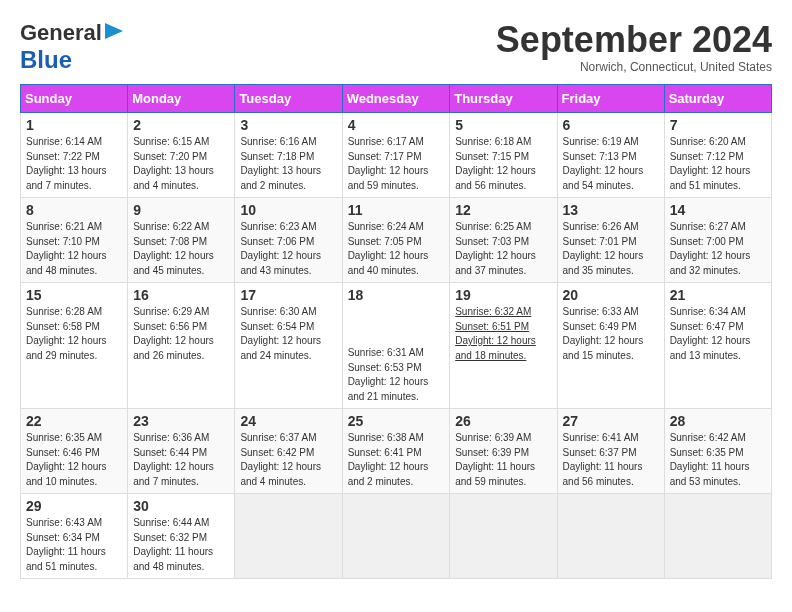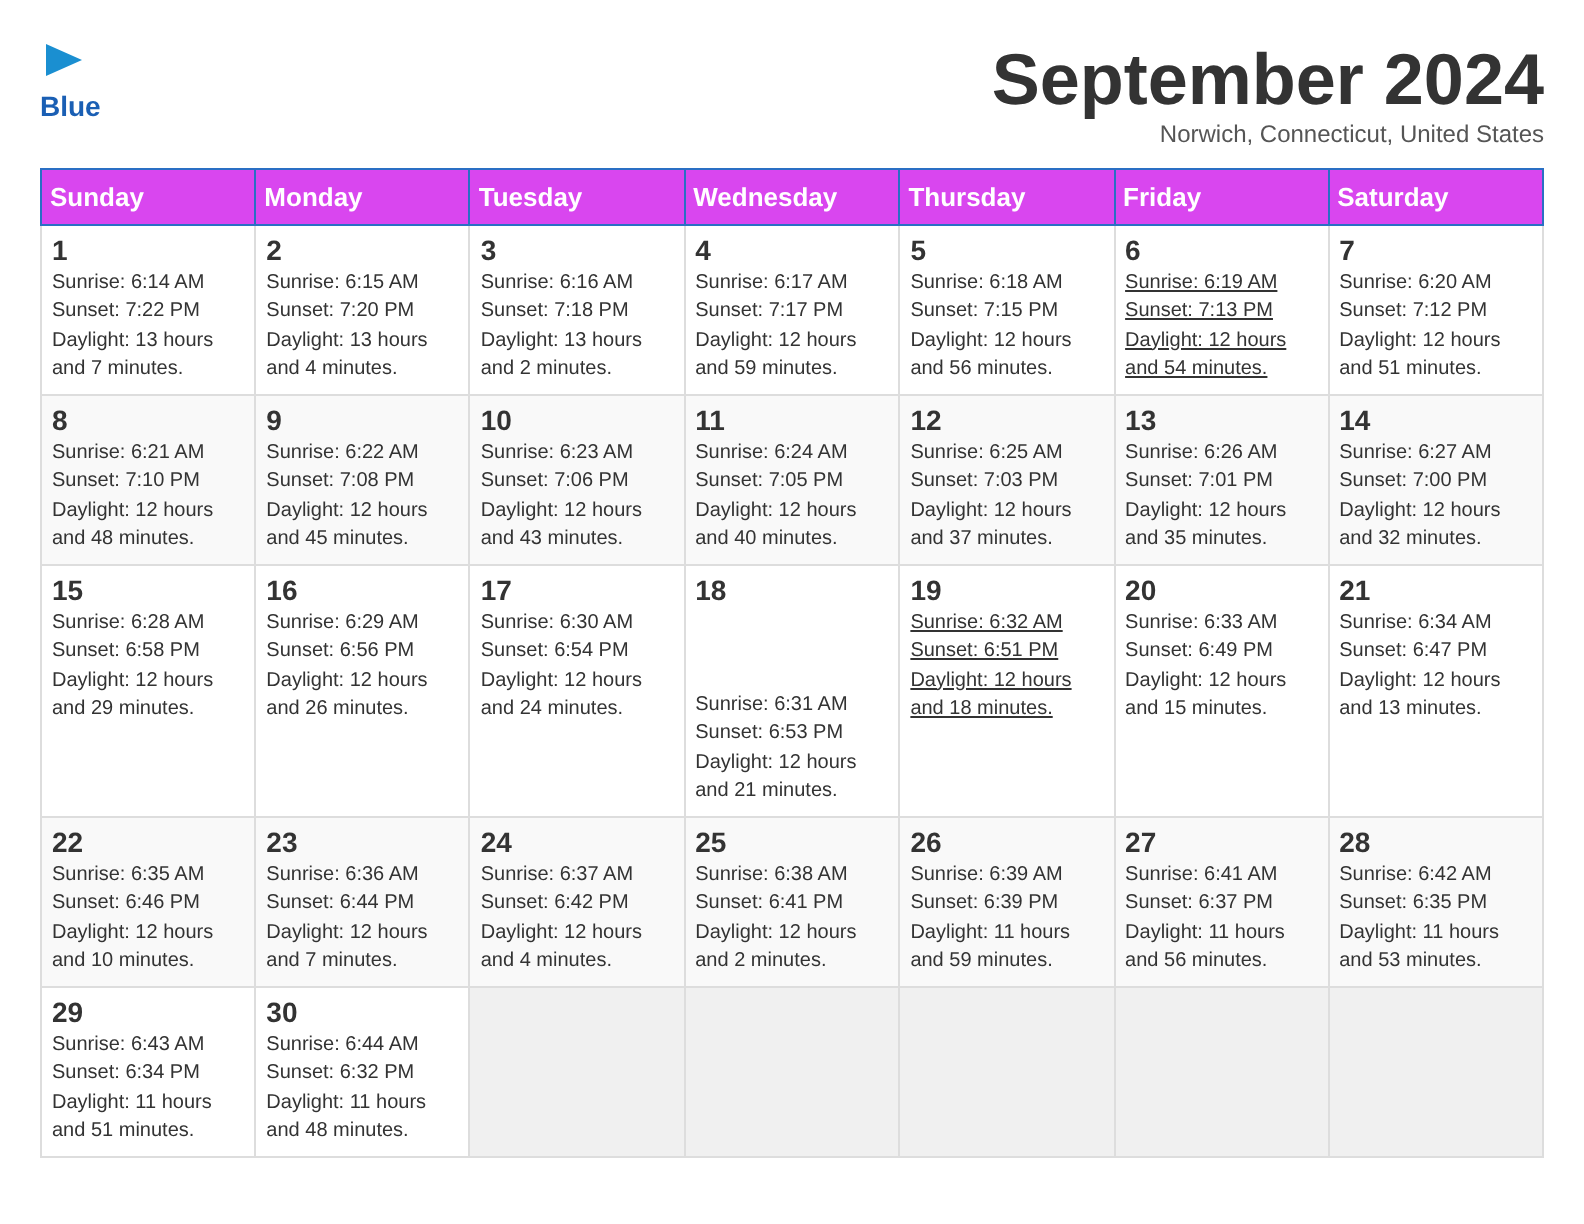--- a/index.html
+++ b/index.html
@@ -80,28 +80,29 @@
     .empty-cell {
       background: #f0f0f0 !important;
     }
   </style>
 </head>
 <body>
 
 <div class="header">
   <div class="logo">
     <div class="logo-line">
+      <span style="font-size:22px;font-weight:bold;color:#333;">General</span>
       <span style="display:inline-block;margin-left:3px;vertical-align:middle;">
         <svg width="20" height="20" viewBox="0 0 20 20">
             <polygon points="0,2 18,10 0,18" fill="#1a8fd1"></polygon>
           </svg>
       </span>
     </div>
     <div>
-      <span style="font-size:14px;font-weight:bold;color:#1a5fb4;margin-top:26px;">Blue</span>
+      <span style="font-size:24px;font-weight:bold;color:#1a5fb4;margin-top:26px;">Blue</span>
     </div>
   </div>
   <div class="title-block">
     <h1>September 2024</h1>
     <h2>Norwich, Connecticut, United States</h2>
   </div>
 </div>
 
 <table class="calendar">
   <thead>
@@ -147,21 +148,21 @@
         </td>
         <td>
           <span class="day-num">5</span>
           <div class="day-info" style="white-space: pre-line;">Sunrise: 6:18 AM
 Sunset: 7:15 PM
 Daylight: 12 hours
 and 56 minutes.</div>
         </td>
         <td>
           <span class="day-num">6</span>
-          <div class="day-info" style="white-space: pre-line; text-decoration: underline;">Sunrise: 6:19 AM
+          <div class="day-info" style="white-space: pre-line;">Sunrise: 6:19 AM
 Sunset: 7:13 PM
 Daylight: 12 hours
 and 54 minutes.</div>
         </td>
         <td>
           <span class="day-num">7</span>
           <div class="day-info" style="white-space: pre-line;">Sunrise: 6:20 AM
 Sunset: 7:12 PM
 Daylight: 12 hours
 and 51 minutes.</div>

